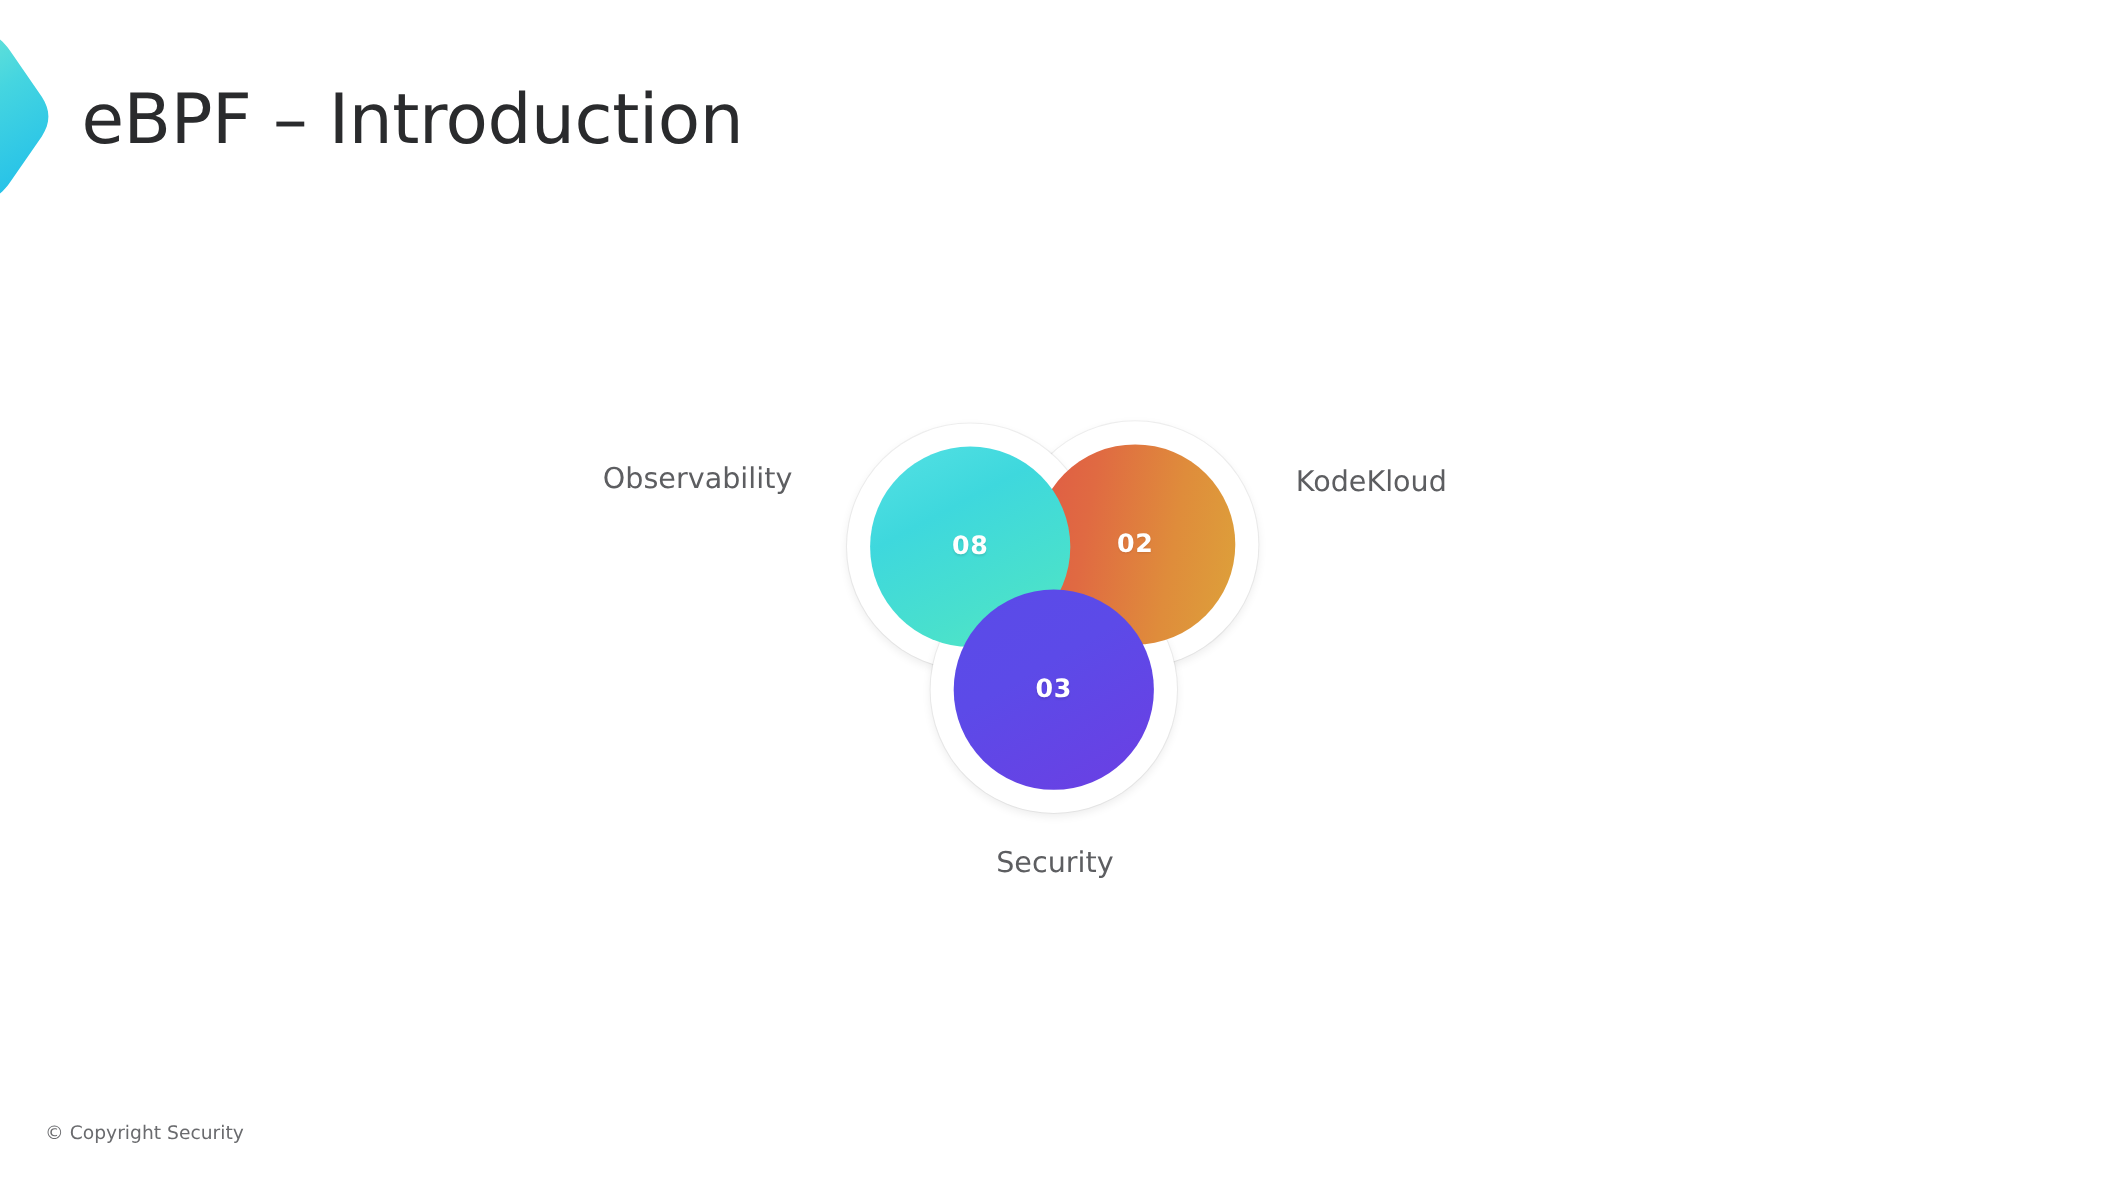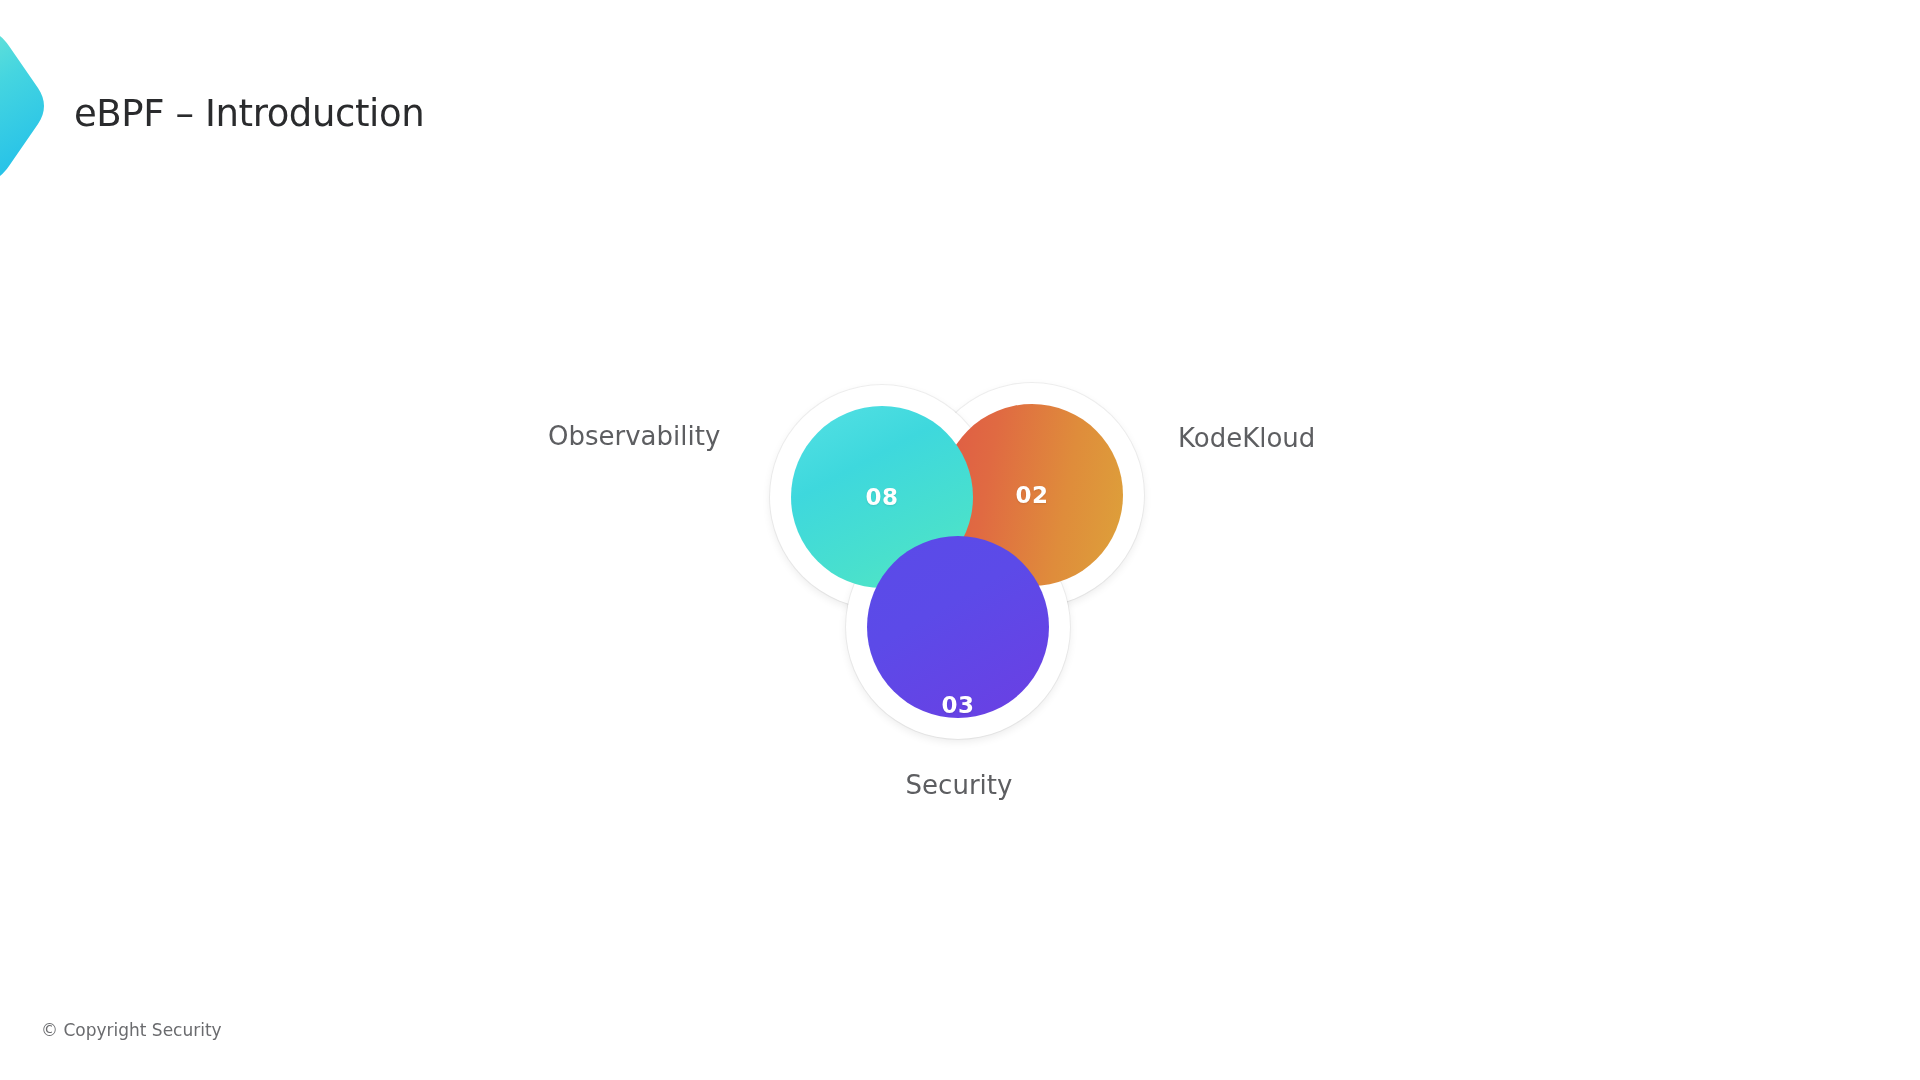--- a/index.html
+++ b/index.html
@@ -16,27 +16,26 @@
   .logo-chevron {
     position:absolute;
     left:-18px; top:26px;
     width:86px; height:158px;
   }
 
   
   .slide-title {
     position:absolute;
     left:74px; top:72px;
-    font-size:37px;
+    font-size:63px;
     font-weight:400;
     color:#2a2b2d;
     letter-spacing:-0.4px;
     white-space:nowrap;
     font-family:"DejaVu Sans", sans-serif;
-    margin-top:20px;
   }
 
   
   .subtitle {
     position:absolute;
     left:0; right:0; top:192px;
     text-align:center;
     font-size:27px;
     font-weight:400;
     color:#5c5d60;
@@ -79,21 +78,20 @@
     left:31px; top:31px; width:182px; height:182px;
     background:linear-gradient(152deg,#55e1e4 0%,#3ed8dd 34%,#49e0cd 72%,#55e8c2 100%);
   }
   .circle-2 {
     left:181px; top:29px; width:182px; height:182px;
     background:linear-gradient(100deg,#e05a45 0%,#e06a42 28%,#df8c3b 66%,#dda23a 100%);
   }
   .circle-3 {
     left:107px; top:161px; width:182px; height:182px;
     background:linear-gradient(150deg,#5a4be8 0%,#5c4ae8 40%,#6b3fe3 100%);
-    align-items:flex-end;
   }
   
   .z1 { z-index:3; } .z2 { z-index:2; } .z3 { z-index:4; }
   .hz1 { z-index:1; } .hz2 { z-index:0; } .hz3 { z-index:2; }
 
   
   .venn-label {
     position:absolute;
     font-size:26px;
     font-weight:400;

